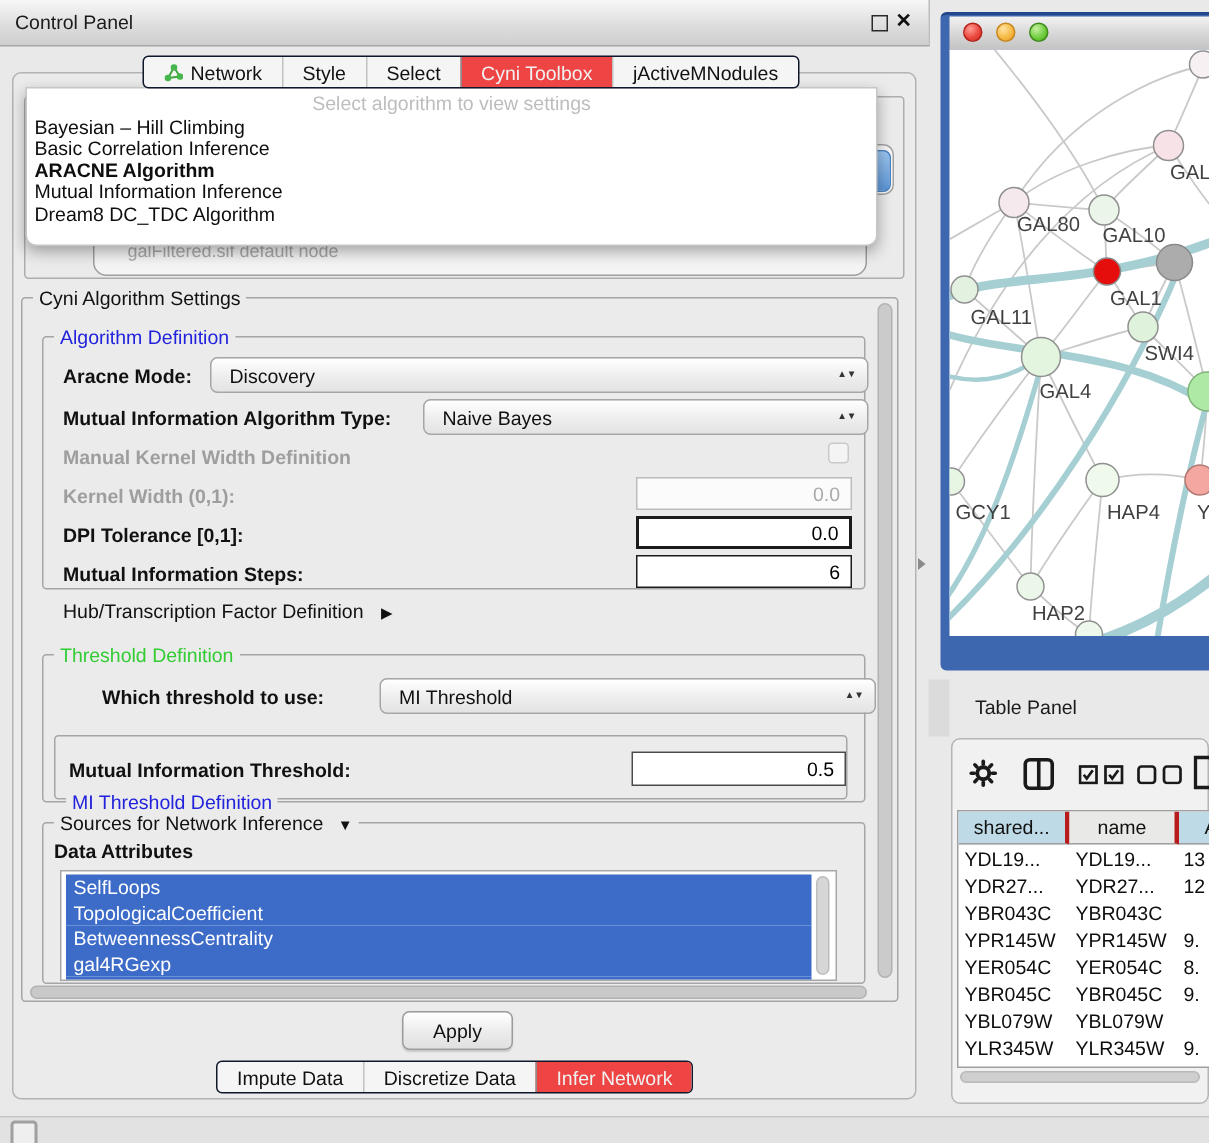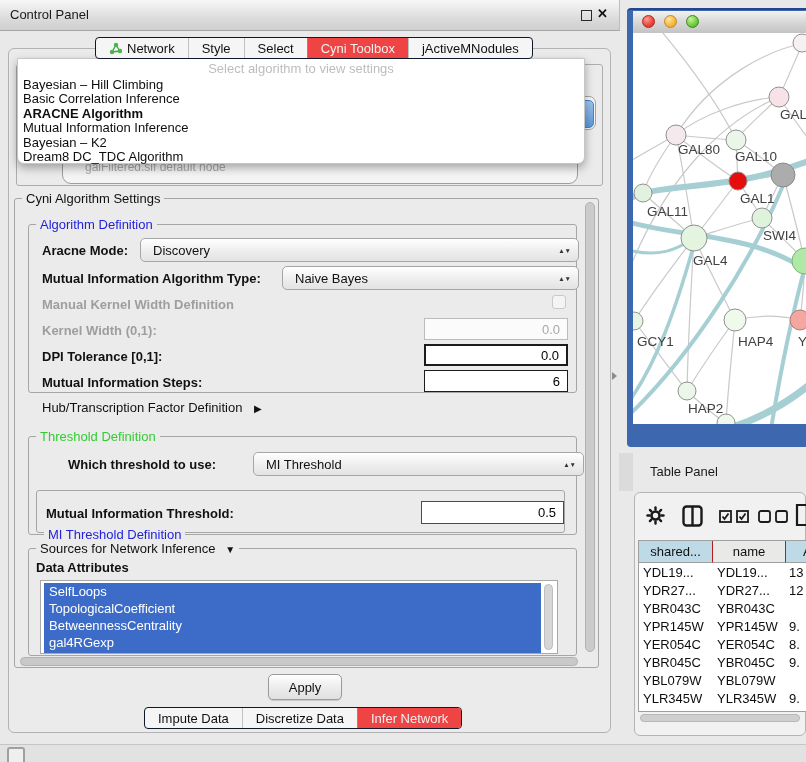--- a/index.html
+++ b/index.html
@@ -97,21 +97,21 @@
     border-bottom:4px solid transparent;border-left:5px solid #8A8A8A;z-index:6;}
   .split-block{left:619px;top:453px;width:14px;height:38px;background:#DBDBDB;z-index:3;}
   
   .tp-title{left:650px;top:464px;font-size:13px;color:#1A1A1A;z-index:4;}
   .tp-box{left:634px;top:492px;width:172px;height:244px;background:#F1F1F1;
     border:1px solid #B5B5B5;border-radius:6px;box-sizing:border-box;z-index:4;overflow:hidden;}
   .tp-toolbar-icon{position:absolute;z-index:5;}
   .ttable{left:638px;top:540px;width:210px;height:172px;overflow:hidden;z-index:5;
     border:1px solid #9F9F9F;box-sizing:border-box;background:#FFF;}
   .thead{display:flex;height:22px;}
-  .thcell{box-sizing:border-box;border-right:1px solid #b91c1c;border-bottom:1px solid #9F9F9F;
+  .thcell{box-sizing:border-box;border-right:3px solid #b91c1c;border-bottom:1px solid #9F9F9F;
     display:flex;align-items:center;justify-content:center;font-size:13px;color:#111;}
   .thcell.c0{width:74px;background:#BEDAE6;}
   .thcell.c1{width:73px;background:#E9E9E7;}
   .thcell.c2{width:60px;background:#BEDAE6;justify-content:flex-start;padding-left:17px;}
   .trow{display:flex;height:18px;}
   .tcell{box-sizing:border-box;display:flex;align-items:center;font-size:13px;color:#0E0E0E;
     padding-left:4px;white-space:nowrap;overflow:hidden;}
   .tcell.c0{width:74px;}
   .tcell.c1{width:73px;}
   .tcell.c2{width:60px;padding-left:3px;}
@@ -168,21 +168,20 @@
       </div>
   </div>
 
   <div class="abs dropdown">
     <div class="dd-placeholder">Select algorithm to view settings</div>
     <div class="dd-items">
       <div class="dd-item">Bayesian – Hill Climbing</div>
       <div class="dd-item">Basic Correlation Inference</div>
       <div class="dd-item bold">ARACNE Algorithm</div>
       <div class="dd-item">Mutual Information Inference</div>
-      <div class="dd-item">Bayesian – K2</div>
       <div class="dd-item">Dream8 DC_TDC Algorithm</div>
     </div>
   </div>
 
   <div class="abs group" style="left:14px;top:198px;width:585px;height:470px;"></div>
   <span class="gtitle" style="left:22px;top:191px;">Cyni Algorithm Settings</span>
   <div class="abs v-thumb"></div>
   <div class="abs h-thumb"></div>
 
   <div class="abs group" style="left:28px;top:224px;width:549px;height:169px;"></div>

